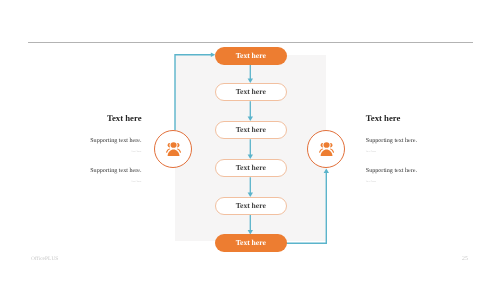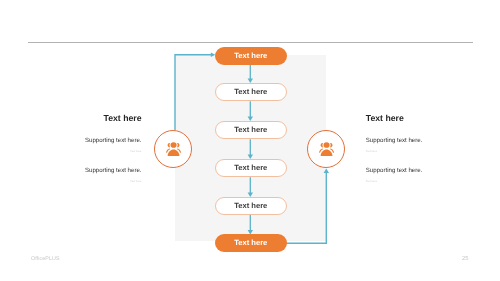--- a/index.html
+++ b/index.html
@@ -1,17 +1,17 @@
 <!DOCTYPE html>
 <html><head>
 <meta charset="utf-8">
 <style>
   html,body{margin:0;padding:0;}
   body{width:500px;height:281px;background:#ffffff;font-family:"Liberation Sans",sans-serif;overflow:hidden;-webkit-font-smoothing:antialiased;text-rendering:geometricPrecision;}
-  #slide{position:relative;width:500px;height:267px;background:#fff;}
+  #slide{position:relative;width:500px;height:267px;background:#fff;font-family:Liberation Serif, serif;}
   .divider{position:absolute;left:27.5px;top:42px;width:445.5px;height:0.9px;background:#b3b3b3;}
   .panel{position:absolute;left:175px;top:54.8px;width:151px;height:186.4px;background:#f6f5f5;}
   .node{position:absolute;box-sizing:border-box;display:flex;align-items:center;justify-content:center;
         border-radius:999px;font-size:7.6px;font-weight:bold;letter-spacing:0px;}
   .node.filled{background:#ED7D31;color:#ffffff;}
   .node.hollow{background:#ffffff;color:#404040;border:0.8px solid #F2C0A0;}
   .circle{position:absolute;box-sizing:border-box;border-radius:50%;border:0.9px solid #E2703A;background:#fff;
           display:flex;align-items:center;justify-content:center;}
   .pico{display:block;margin-left:1.3px;margin-top:0.5px;}
   .colL{position:absolute;left:55px;top:113.8px;width:86.5px;text-align:right;}

